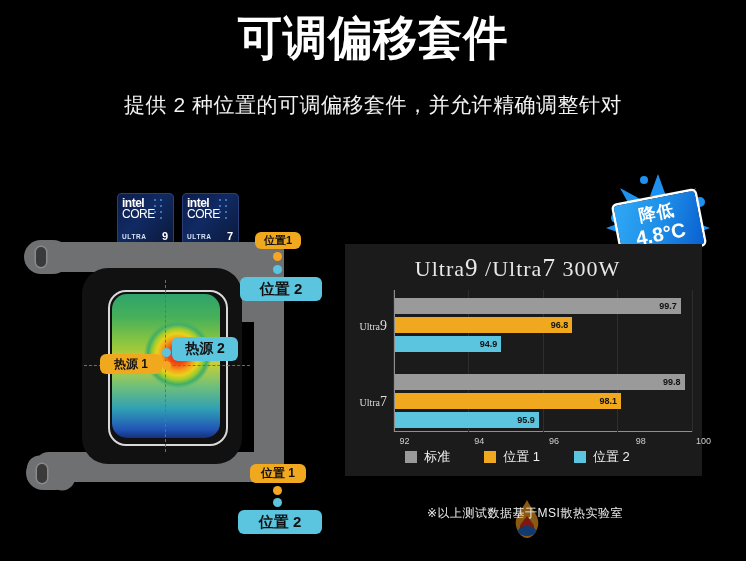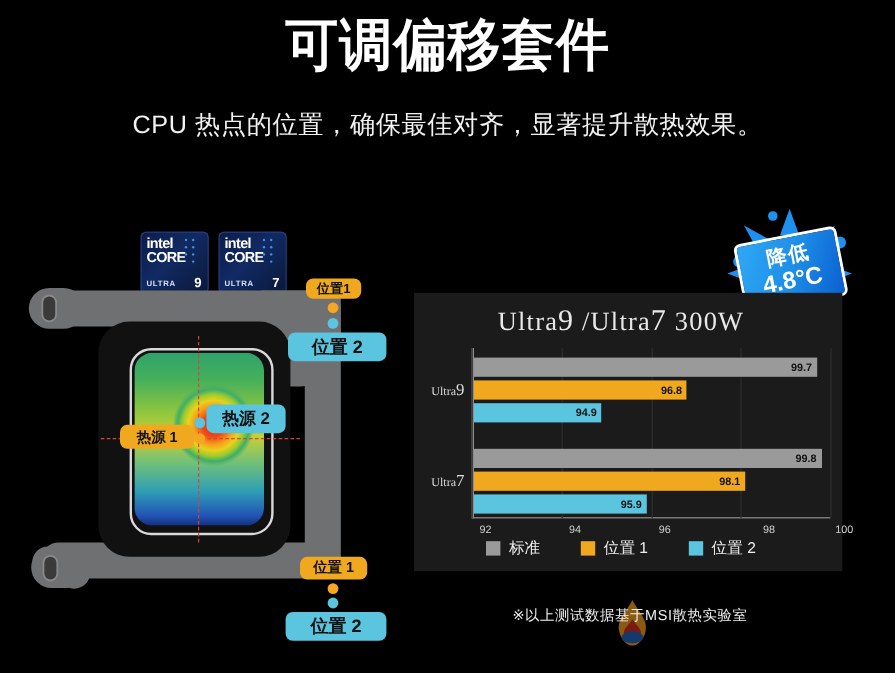--- a/index.html
+++ b/index.html
@@ -15,21 +15,21 @@
             font-size:21px;line-height:34px;color:#f2f2f2;letter-spacing:.5px;}
   .subtitle div{white-space:nowrap;}
 
   
   .badges{position:absolute;left:117px;top:193px;display:flex;gap:8px;}
   .ibadge{width:57px;height:52px;border-radius:5px;position:relative;
           background:linear-gradient(135deg,#0b1c4a 0%,#112a63 45%,#0a1838 100%);
           box-shadow:0 0 0 1px #2a3f7a inset;overflow:hidden;}
   .ibadge .itxt{position:absolute;left:5px;top:5px;line-height:11px;}
   .ibadge .i1{font-size:12px;font-weight:bold;color:#fff;letter-spacing:-.5px;}
-  .ibadge .i2{font-size:12px;font-weight:bold;color:#fff;letter-spacing:-.5px;}
+  .ibadge .i2{font-size:12px;font-weight:normal;color:#fff;letter-spacing:-.5px;}
   .ibadge .iultra{position:absolute;left:5px;bottom:5px;font-size:6.5px;
                   font-weight:bold;color:#d6e2f5;letter-spacing:.6px;}
   .ibadge .inum{position:absolute;right:6px;bottom:3px;font-size:11px;
                 font-weight:bold;color:#fff;}
   .ibadge .dots{position:absolute;right:4px;top:4px;width:18px;height:34px;}
   .ibadge .dots i{position:absolute;width:2px;height:2px;border-radius:50%;
                   background:#4a8fd8;display:block;}
 
   
   .diagram{position:absolute;left:22px;top:232px;width:318px;height:300px;}
@@ -95,21 +95,21 @@
   .footer{position:absolute;left:345px;top:505px;width:360px;text-align:center;
           font-size:12px;color:#efefef;letter-spacing:.5px;}
   .msi-logo{position:absolute;left:510px;top:498px;width:34px;height:44px;}
 </style>
 </head>
 <body>
 
 <div class="title">可调偏移套件</div>
 
 <div class="subtitle">
-  <div>CPU 热点的位置，确保最佳对齐，显著提升散热效果。</div>
+  <div>提供 2 种位置的可调偏移套件，并允许精确调整针对</div>
 </div>
 
 <div class="badges">
   <div class="ibadge">
     <div class="itxt">
       <div class="i1">intel</div>
       <div class="i2">CORE</div>
     </div>
     <span class="dots">
       <i style="left:2px;top:2px"></i>

